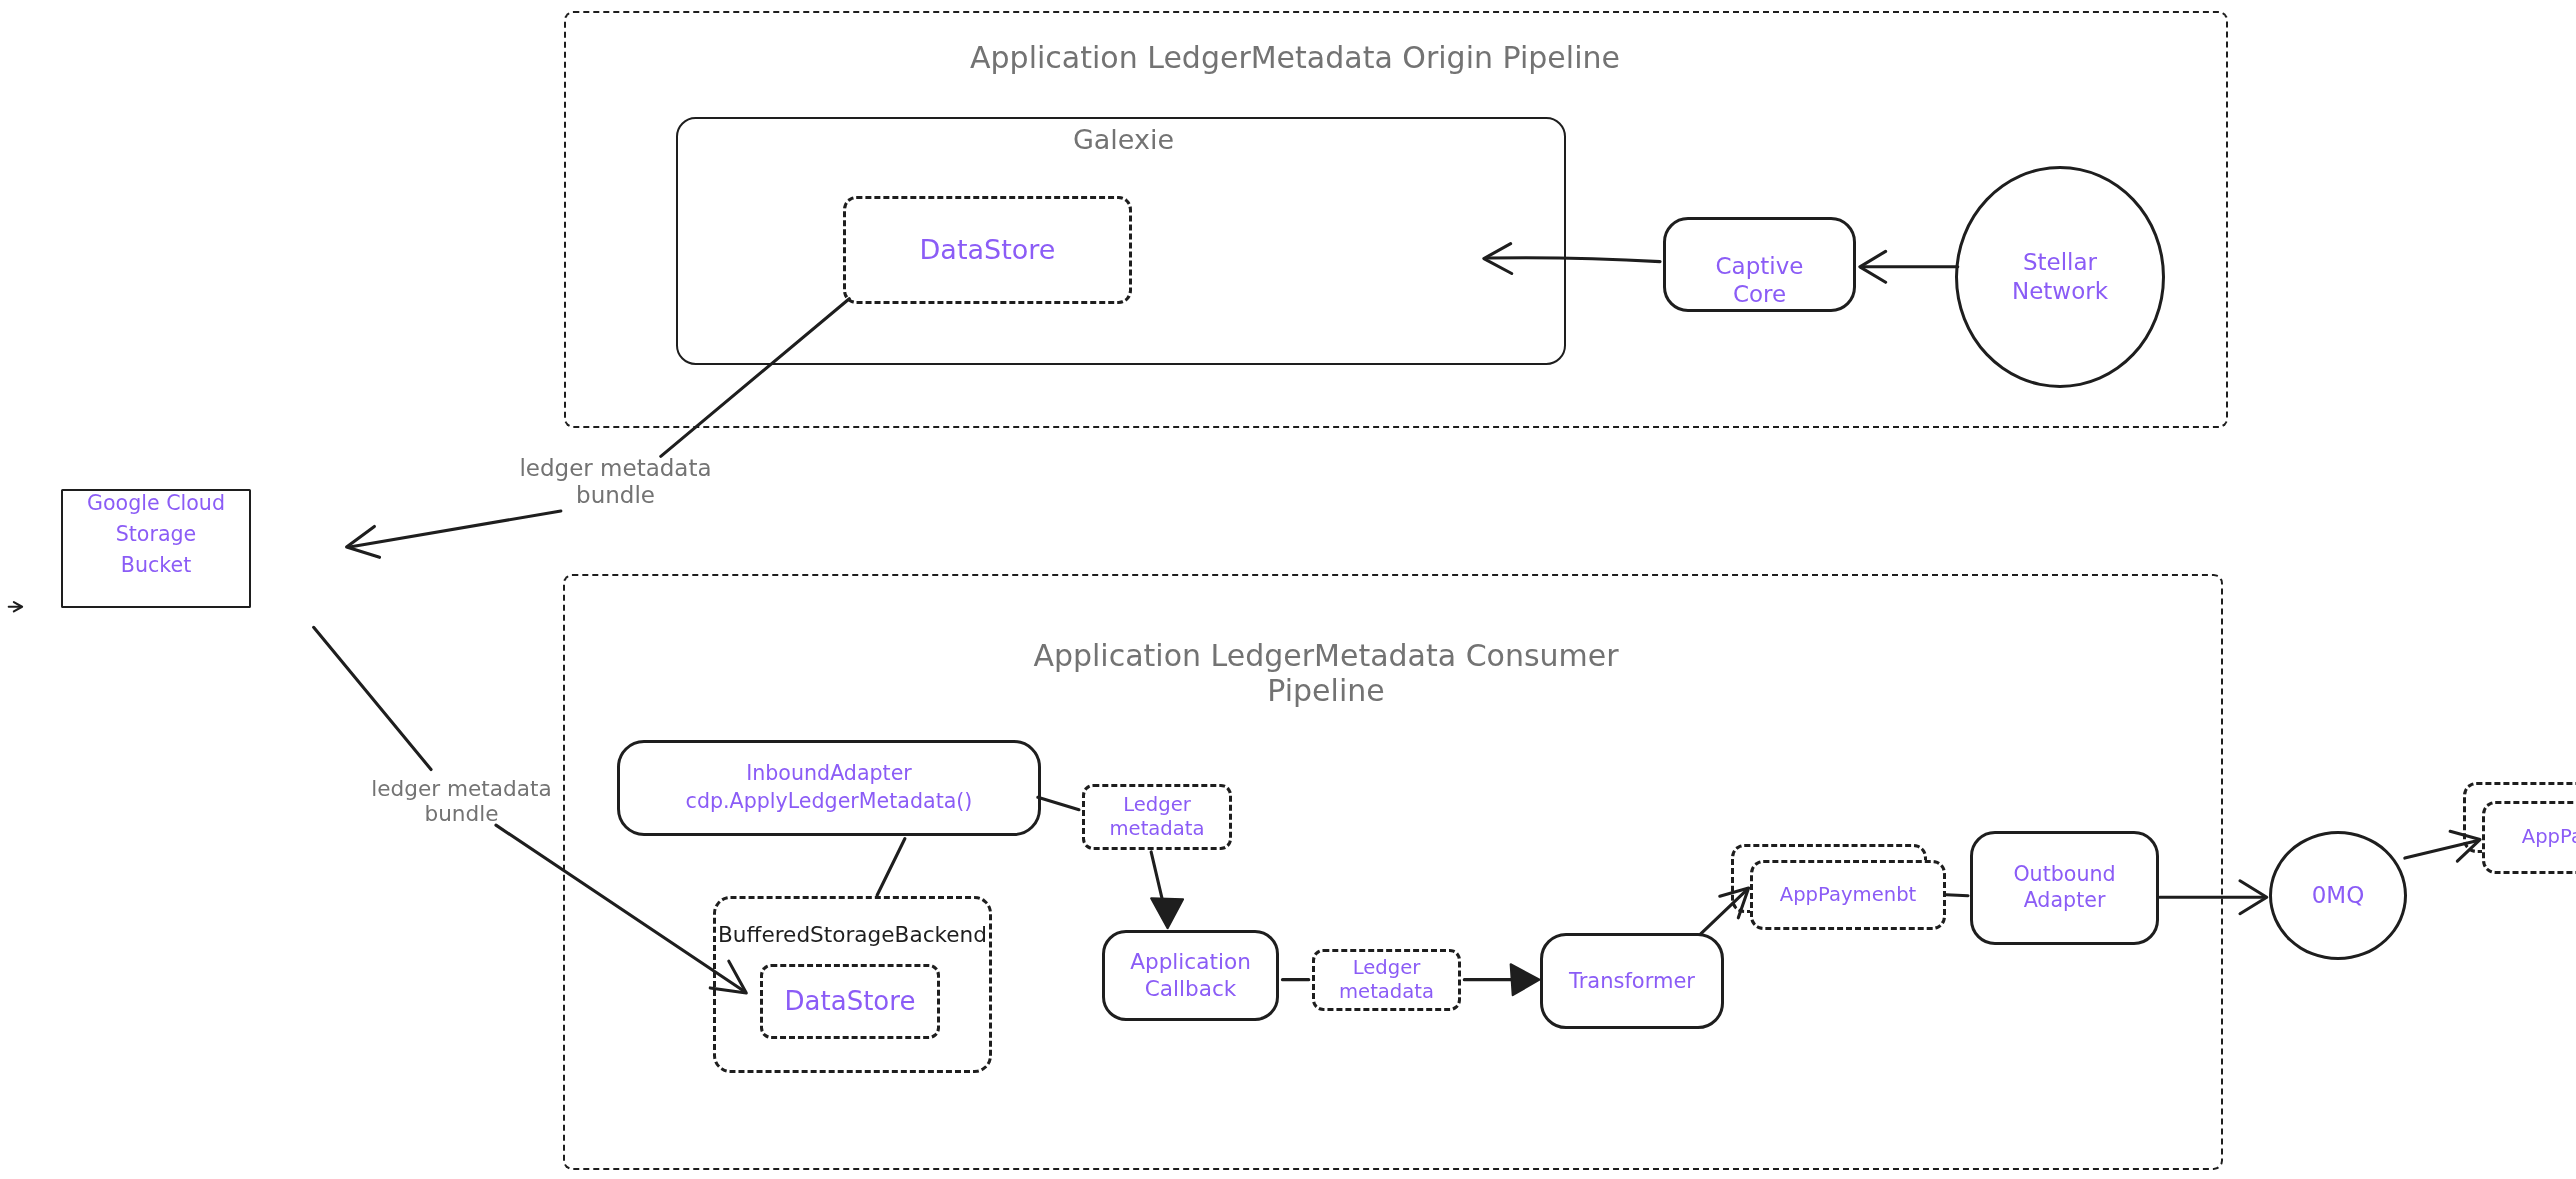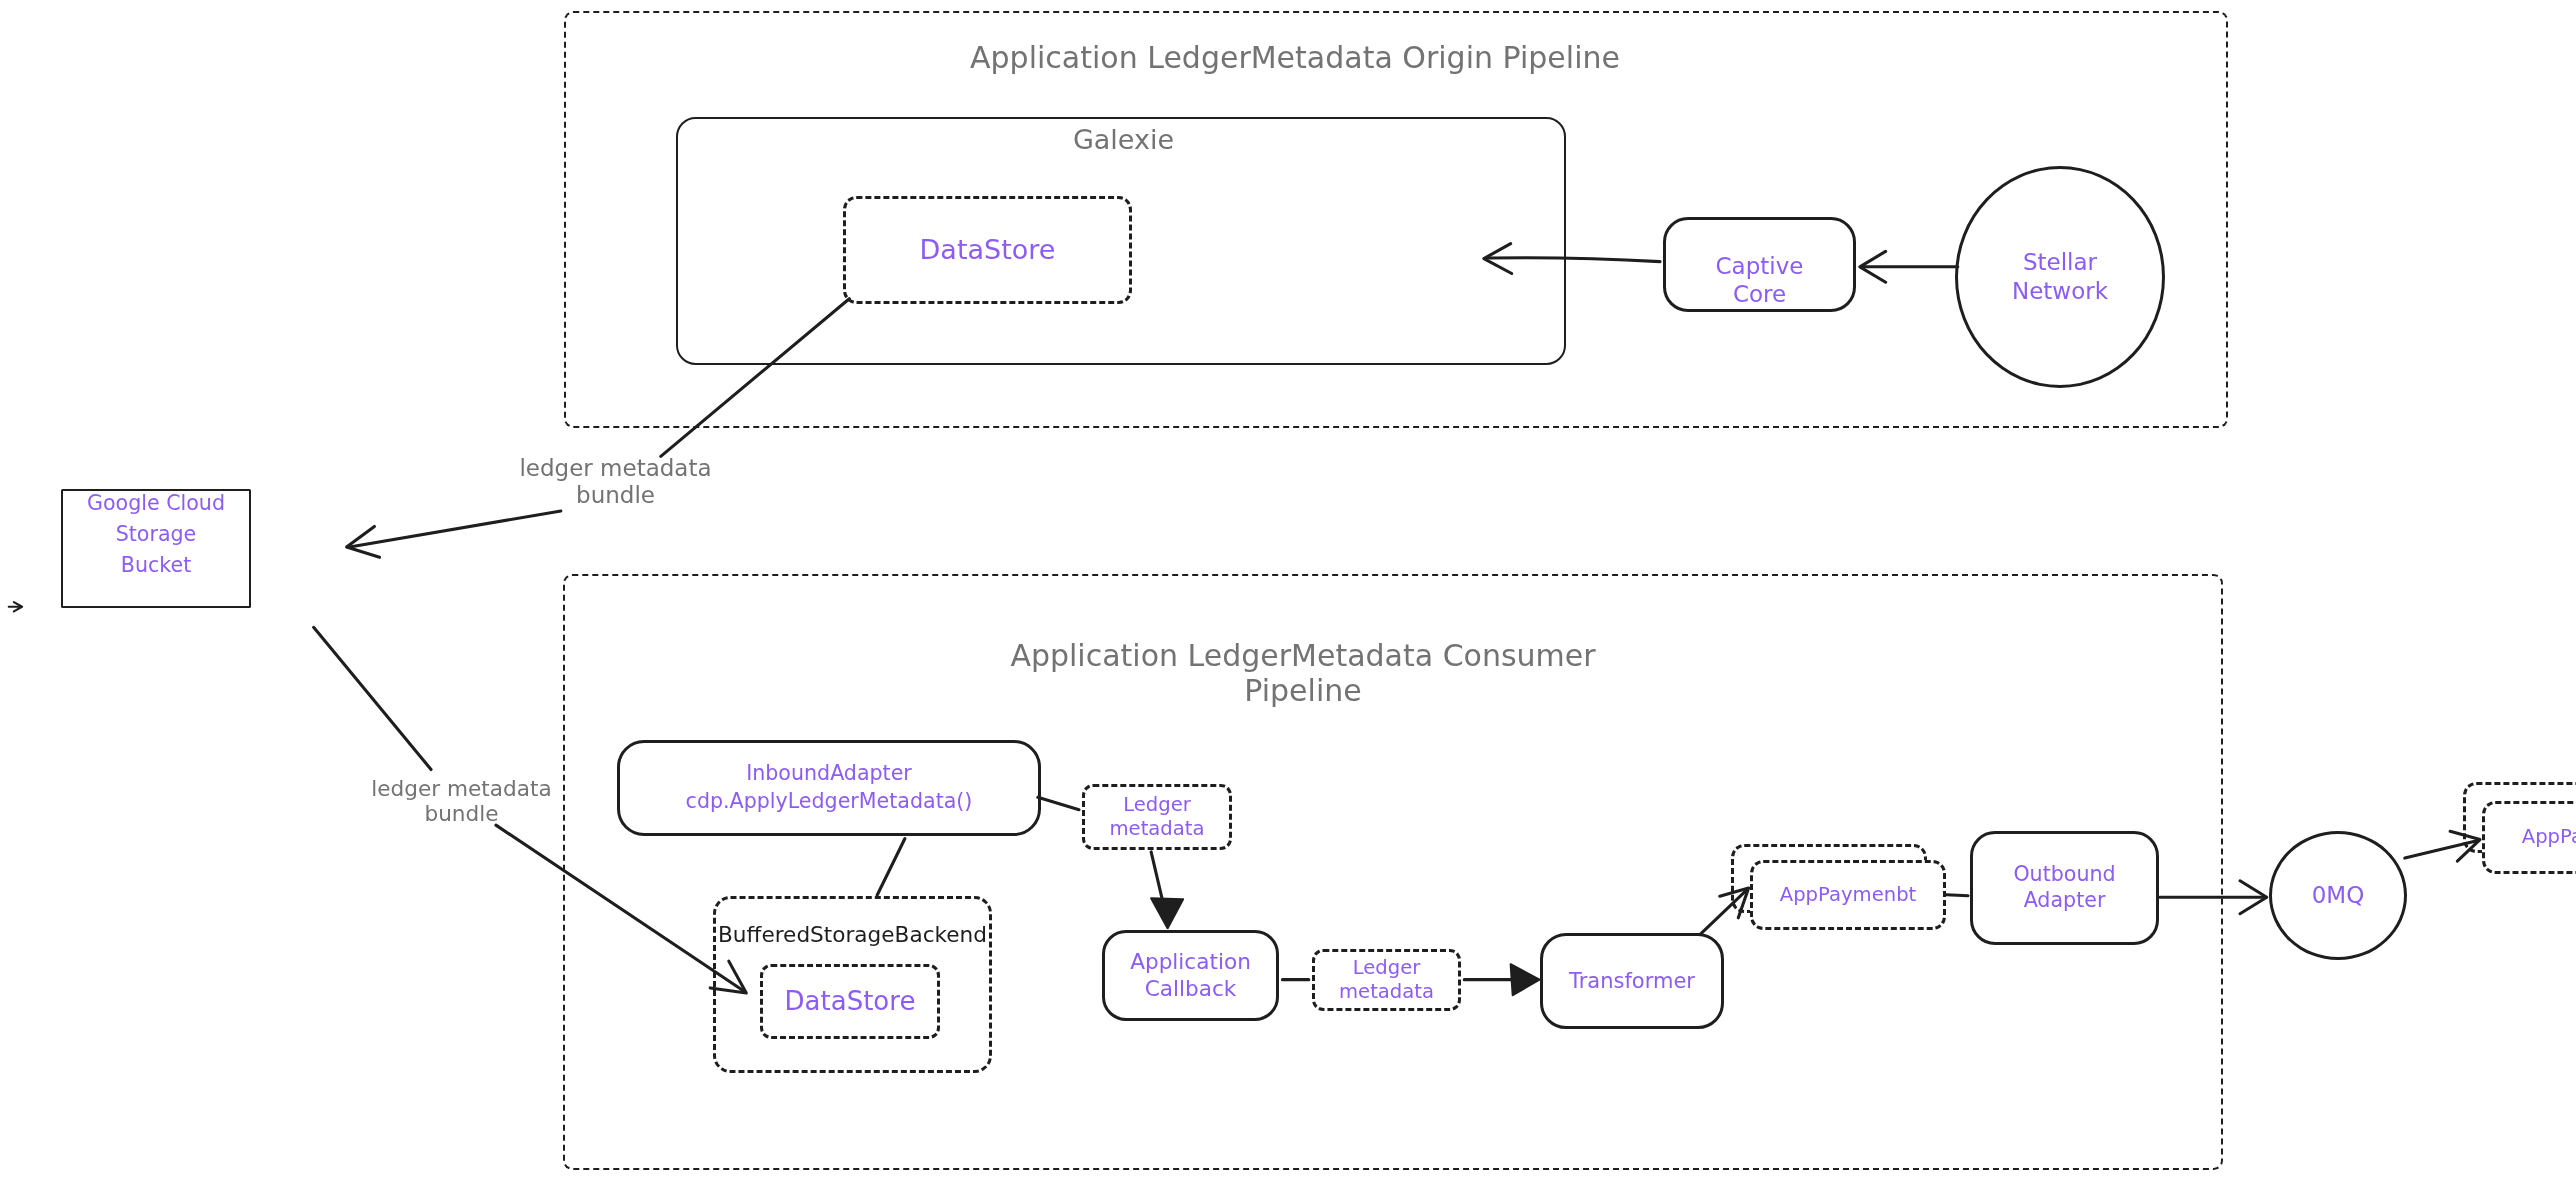--- a/index.html
+++ b/index.html
@@ -87,21 +87,21 @@
     <div>bundle</div>
   </div>
 
   <div class="lbl" style="left:366px; top:776px; width:191px; font-size:21.6px;">
     <div>ledger metadata</div>
     <div>bundle</div>
   </div>
 
   <div class="container-box" style="left:563px; top:574px; width:1660px; height:596px;"></div>
 
-  <div class="lbl" style="left:963px; top:638px; width:680px; font-size:30px;">Application LedgerMetadata Consumer Pipeline</div>
+  <div class="lbl" style="left:986px; top:638px; width:680px; font-size:30px;">Application LedgerMetadata Consumer Pipeline</div>
 
   <div class="node solid" style="left:617px; top:740px; width:424px; height:96px; font-size:20.6px; border-radius:27px; line-height:1.35;">
     <span>InboundAdapter</span>
     <span>cdp.ApplyLedgerMetadata()</span>
   </div>
 
   <div class="node dashedbox" style="left:1082px; top:784px; width:150px; height:66px; font-size:19.6px; border-radius:11.3px;">
     <span>Ledger</span>
     <span>metadata</span>
   </div>

